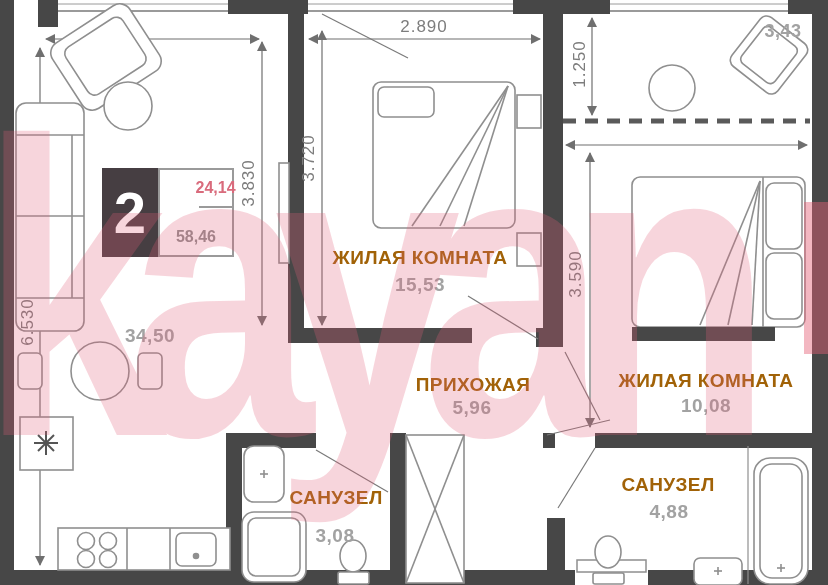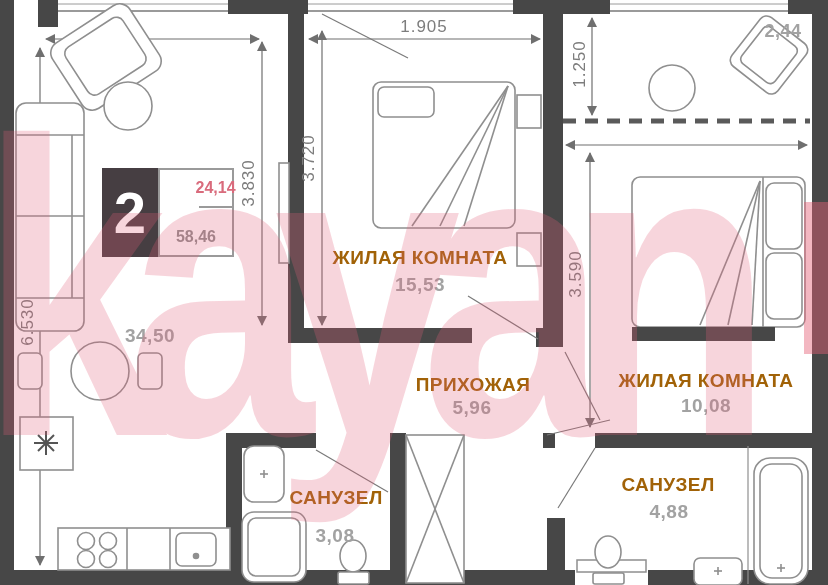--- a/index.html
+++ b/index.html
@@ -223,23 +223,23 @@
 
   <div class="lbl room-name" style="left:586px;top:370px;width:240px;height:22px">ЖИЛАЯ КОМНАТА</div>
   <div class="lbl room-area" style="left:666px;top:396px;width:80px;height:20px">10,08</div>
 
   <div class="lbl room-name" style="left:266px;top:487px;width:140px;height:22px">САНУЗЕЛ</div>
   <div class="lbl room-area" style="left:295px;top:526px;width:80px;height:20px">3,08</div>
 
   <div class="lbl room-name" style="left:598px;top:474px;width:140px;height:22px">САНУЗЕЛ</div>
   <div class="lbl room-area" style="left:629px;top:502px;width:80px;height:20px">4,88</div>
 
-  <div class="lbl room-area" style="left:743px;top:21px;width:80px;height:20px;font-size:18px">2,44</div>
-
-  <div class="lbl dim" style="left:374px;top:17px;width:100px;height:20px">1.905</div>
+  <div class="lbl room-area" style="left:743px;top:21px;width:80px;height:20px;font-size:18px">3,43</div>
+
+  <div class="lbl dim" style="left:374px;top:17px;width:100px;height:20px">2.890</div>
   <div class="lbl dim dim-v" style="left:530px;top:54px;width:100px;height:20px">1.250</div>
   <div class="lbl dim dim-v" style="left:199px;top:173px;width:100px;height:20px">3.830</div>
   <div class="lbl dim dim-v" style="left:259px;top:148px;width:100px;height:20px">3.720</div>
   <div class="lbl dim dim-v" style="left:526px;top:264px;width:100px;height:20px">3.590</div>
   <div class="lbl dim dim-v" style="left:-22px;top:312px;width:100px;height:20px">6.530</div>
 
   <div id="watermark">kayan</div>
   <div id="watermark-bar"></div>
 
 </div>

